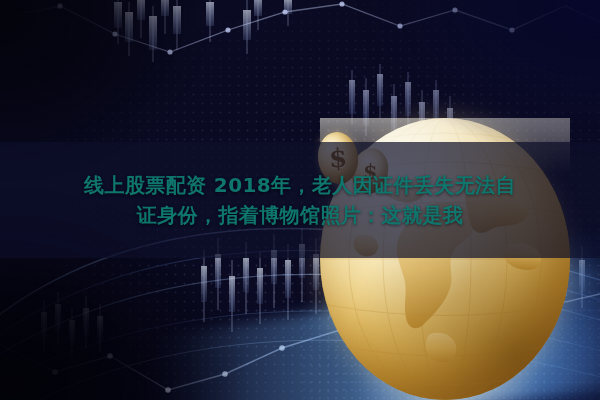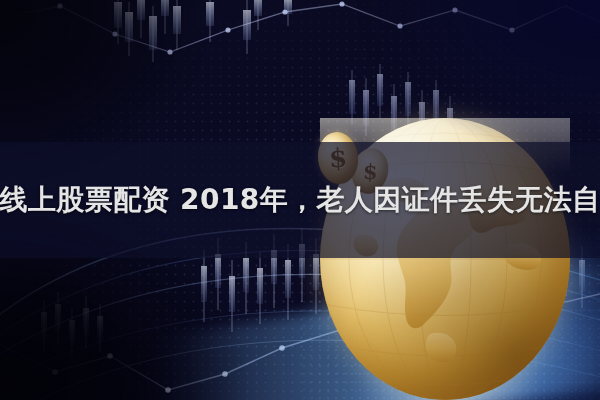--- a/index.html
+++ b/index.html
@@ -128,22 +128,22 @@
   }
   .headline{
     position:absolute;left:0;right:0;top:142px;height:116px;
     display:flex;flex-direction:column;
     align-items:center;justify-content:center;
     gap:2px;
     padding:0 14px;
     box-sizing:border-box;
   }
   .hl-line{
-    color:#e5e5e5;
-    font-size:28px;
+    color:#0f766e;
+    font-size:20px;
     font-weight:700;
     line-height:1.42;
     letter-spacing:.4px;
     white-space:nowrap;
     text-shadow:0 1px 3px rgba(0,0,0,.55);
   }
 </style>
 </head>
 <body>
 
@@ -409,15 +409,16 @@
   </div>
   <div class="coin">
     <span>$</span>
   </div>
 
   <div class="bg-vig"></div>
 
   <div class="band"></div>
   <div class="headline">
     <div class="hl-line">线上股票配资 2018年，老人因证件丢失无法自</div>
+    <div class="hl-line">证身份，指着博物馆照片：这就是我</div>
   </div>
 
 </div>
 
 </body></html>

